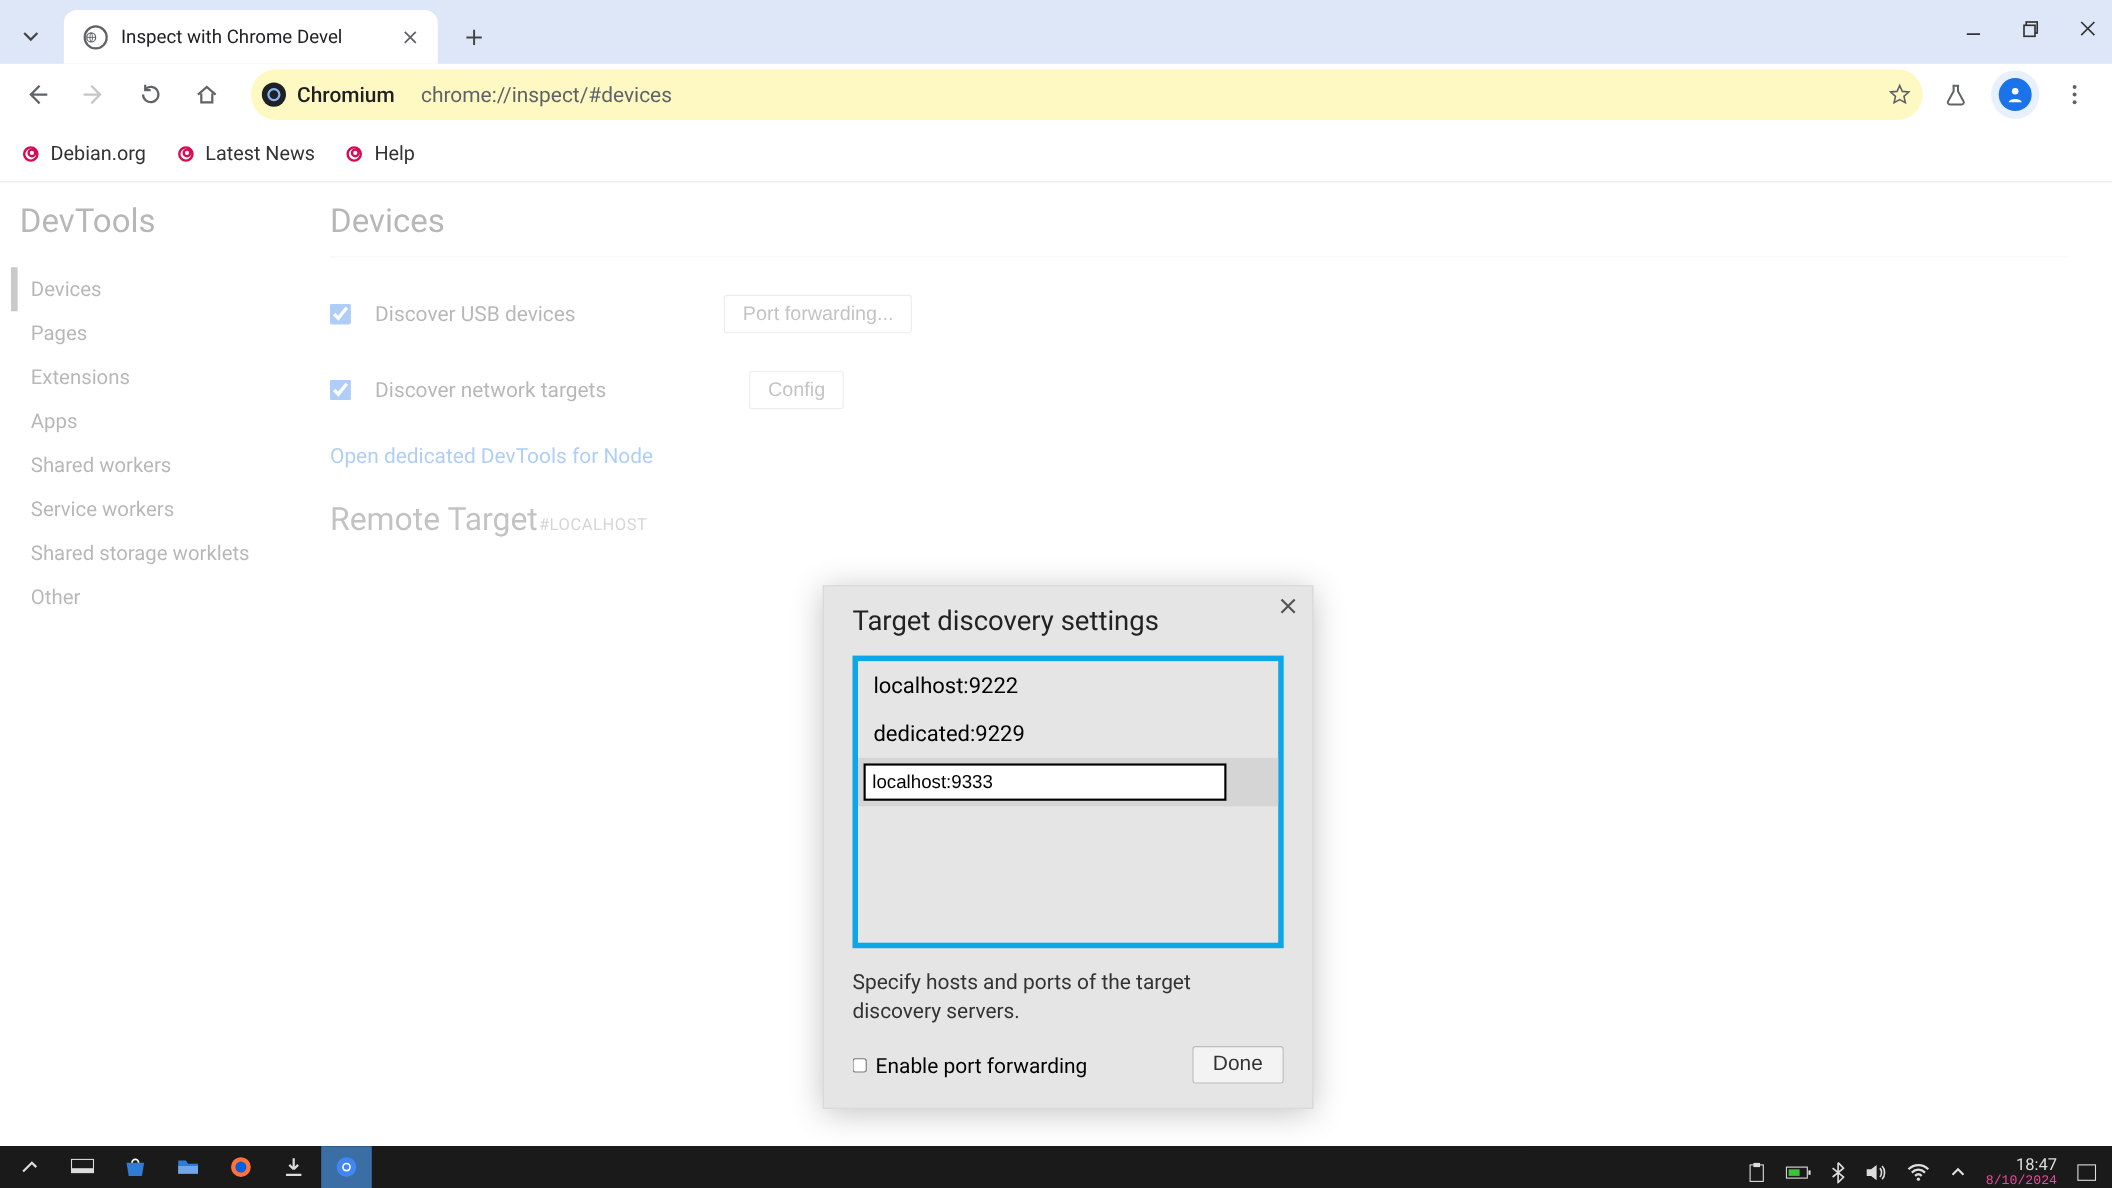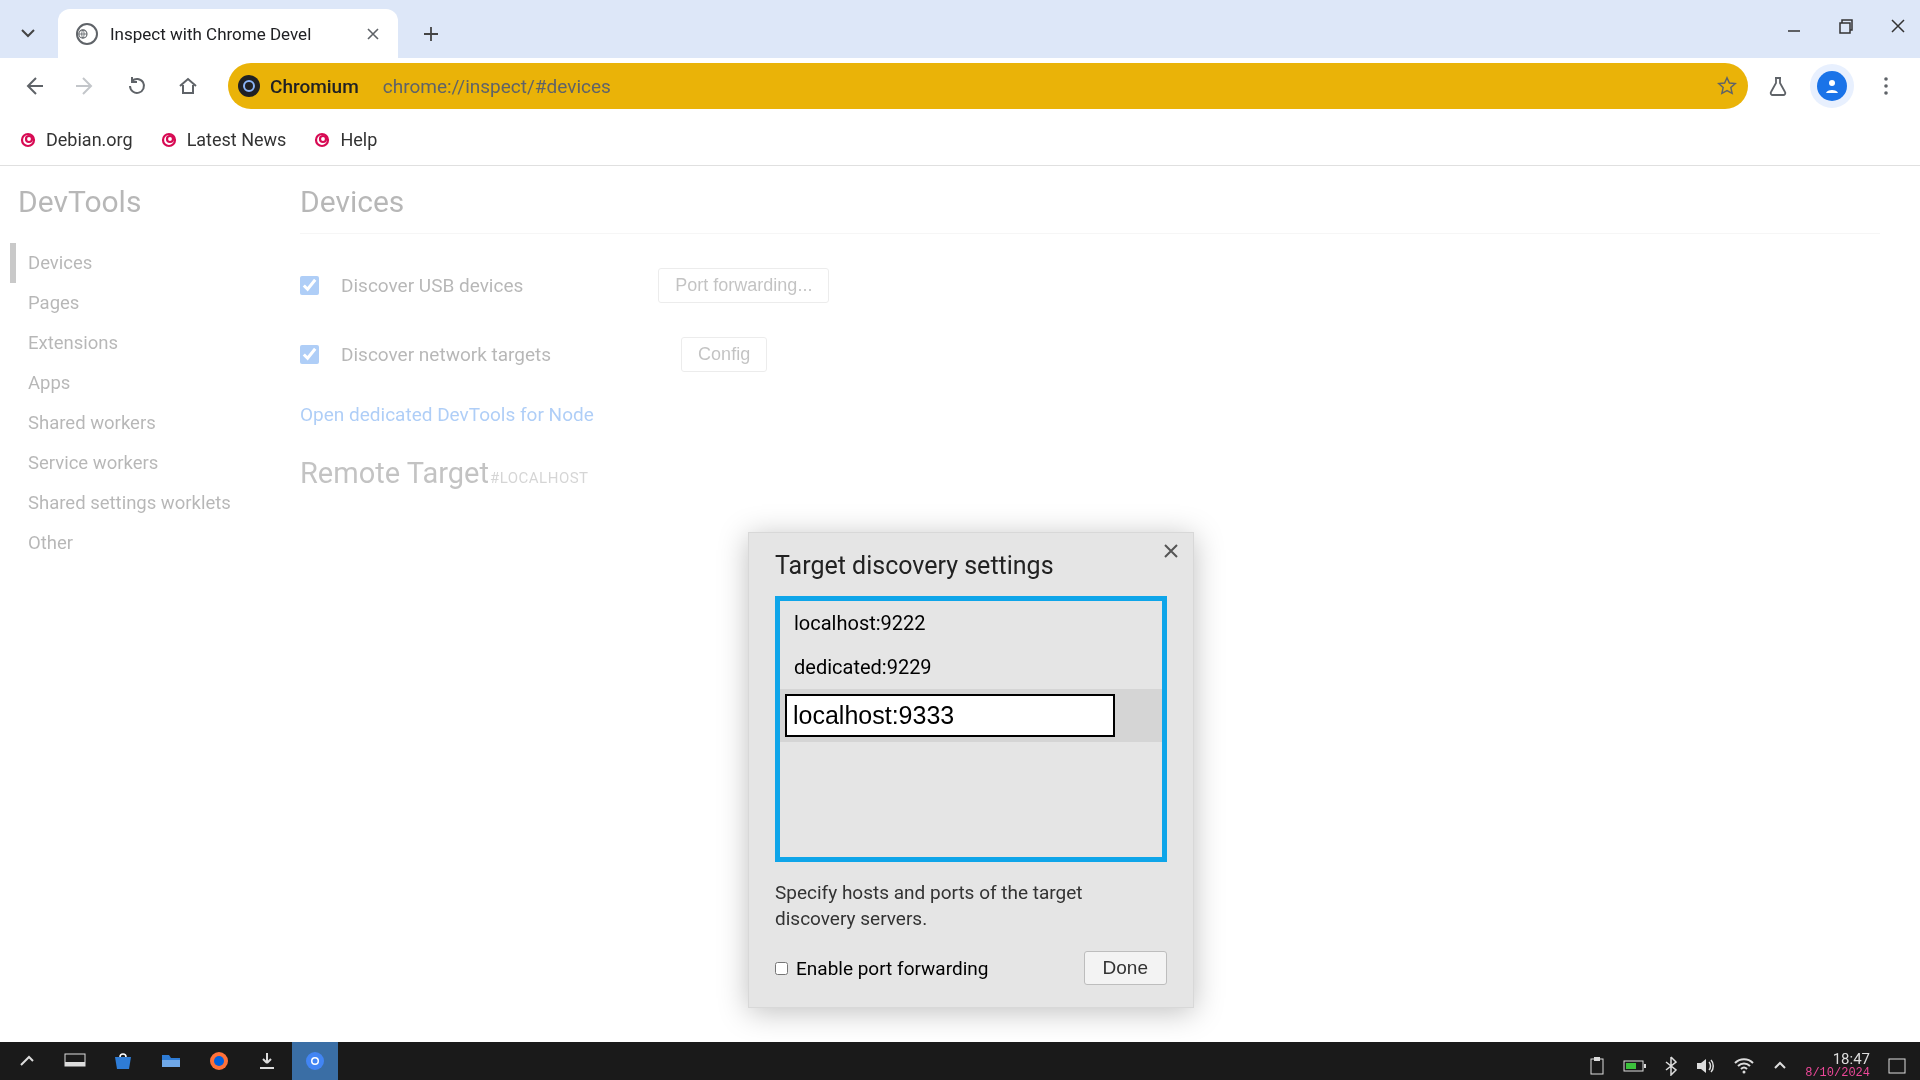--- a/index.html
+++ b/index.html
@@ -58,21 +58,21 @@
   }
   .navicon {
     width: 44px; height: 44px; display: flex; align-items: center; justify-content: center;
     border-radius: 50%; color: #5f6368;
   }
   .navicon.disabled { color: #b9bcc0; }
   .omnibox {
     flex: 0 0 auto;
     margin-left: 10px;
     height: 46px;
-    background: #eab308;
+    background: #fef9c3;
     border-radius: 23px;
     display: flex; align-items: center;
     padding: 0 10px 0 10px;
     width: 1520px;
   }
   .omnibox .secure {
     display: flex; align-items: center; gap: 10px;
     background: transparent;
     padding-right: 10px;
   }
@@ -147,21 +147,21 @@
     border:5px solid #0ea5e9;
     min-height: 266px;
     font-size: 20px;
   }
   .target-item { padding: 10px 14px; }
   .target-item.editing {
     background:#d5d5d5;
     padding: 5px;
   }
   .target-item.editing input{
-    width: 330px; font-size: 25px; padding: 5px 6px;
+    width: 330px; font-size: 17px; padding: 5px 6px;
     border:2px solid #000; outline:none; background:#fff;
   }
   .modal .help { font-size: 19px; color:#333; margin: 18px 0 20px 0; line-height:1.35;}
   .modal .footer { display:flex; align-items:center; justify-content:space-between;}
   .modal .footer label { font-size:19px; display:flex; align-items:center; gap:8px;}
   .modal .done {
     border:1px solid #bdbdbd; background:#f3f3f3; color:#333;
     font-size: 19px; padding: 5px 18px; border-radius:3px;
   }
 
@@ -321,21 +321,21 @@
   <div class="page-overlay"></div>
 
   <div class="sidebar">
     <h1>DevTools</h1>
     <div class="navitem active">Devices</div>
     <div class="navitem">Pages</div>
     <div class="navitem">Extensions</div>
     <div class="navitem">Apps</div>
     <div class="navitem">Shared workers</div>
     <div class="navitem">Service workers</div>
-    <div class="navitem">Shared settings worklets</div>
+    <div class="navitem">Shared storage worklets</div>
     <div class="navitem">Other</div>
   </div>
 
   <div class="main">
     <h1>Devices</h1>
 
     <div class="row">
       <input type="checkbox" checked="" style="">
       <span>Discover USB devices</span>
       <button class="grey-btn">Port forwarding...</button>

